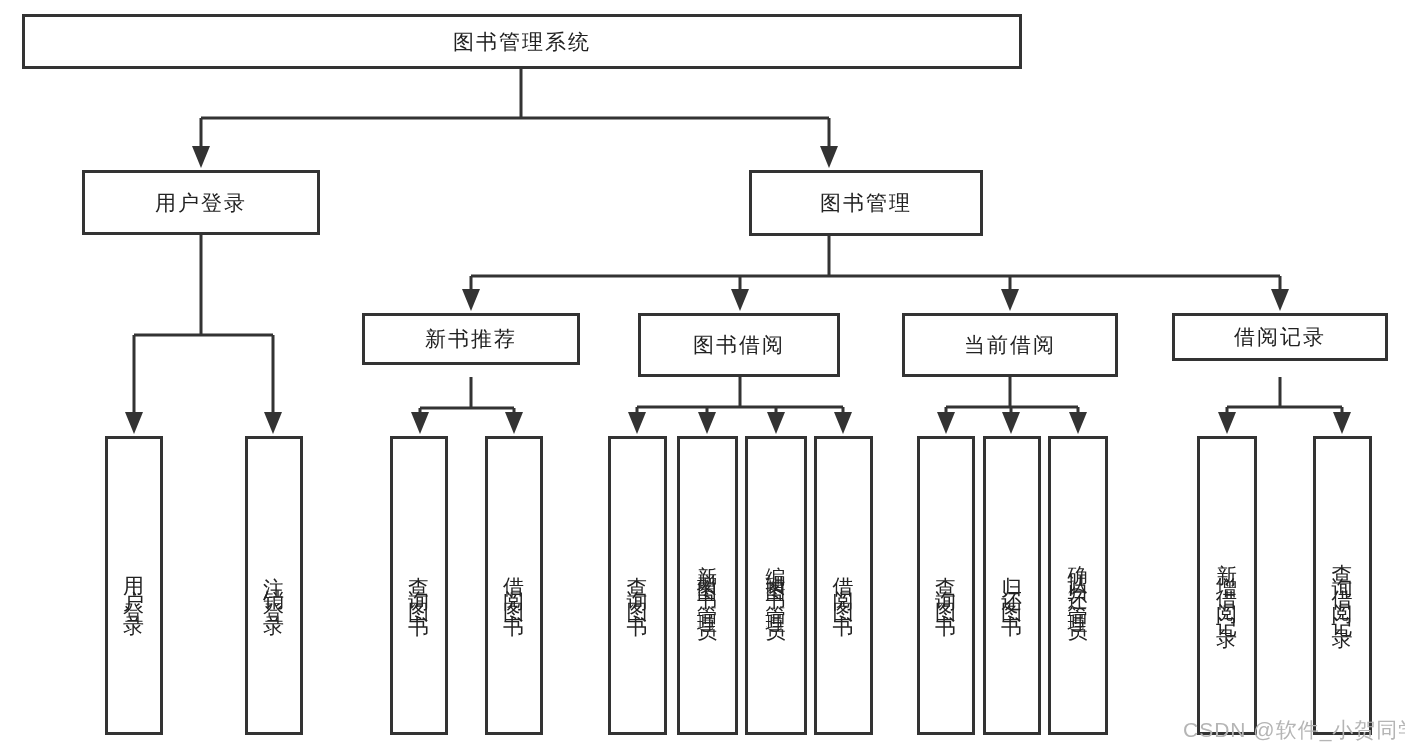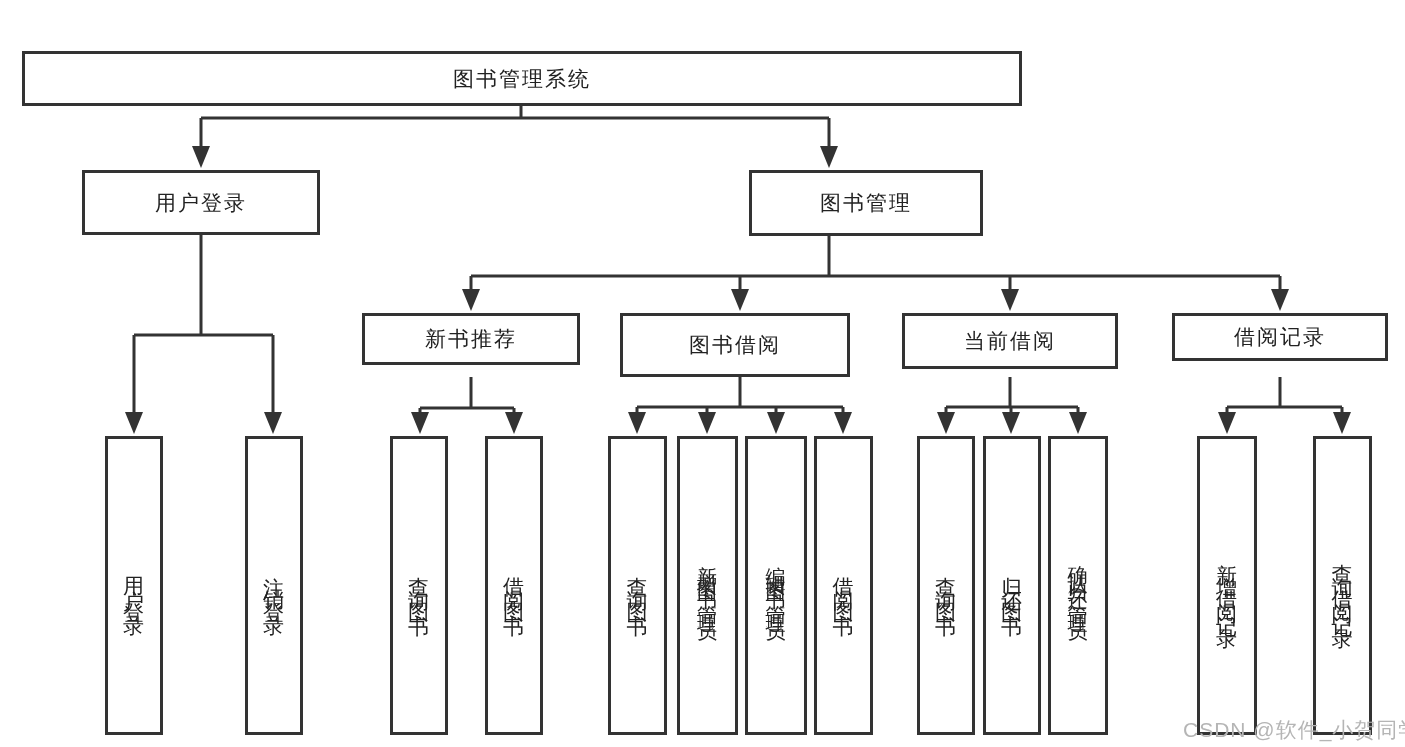--- a/index.html
+++ b/index.html
@@ -118,38 +118,38 @@
 
       <polygon points="937,412 955,412 946,434"></polygon>
       <polygon points="1002,412 1020,412 1011,434"></polygon>
       <polygon points="1069,412 1087,412 1078,434"></polygon>
 
       <polygon points="1218,412 1236,412 1227,434"></polygon>
       <polygon points="1333,412 1351,412 1342,434"></polygon>
     </g>
   </svg>
 
-  <div class="box" style="left:22px; top:14px; width:1000px; height:55px;margin-top:37px;">
+  <div class="box" style="left:22px; top:14px; width:1000px; height:55px;">
     <span>图书管理系统</span>
   </div>
 
   <div class="box" style="left:82px; top:170px; width:238px; height:65px;">
     <span>用户登录</span>
   </div>
   <div class="box" style="left:712px; top:170px; width:234px; height:66px;margin-left:37px;">
     <span>图书管理</span>
   </div>
 
   <div class="box" style="left:362px; top:313px; width:218px; height:52px;">
     <span>新书推荐</span>
   </div>
-  <div class="box" style="left:620px; top:313px; width:230px; height:64px;">
+  <div class="box" style="left:638px; top:313px; width:202px; height:64px;">
     <span>图书借阅</span>
   </div>
-  <div class="box" style="left:902px; top:313px; width:216px; height:56px;">
+  <div class="box" style="left:902px; top:313px; width:216px; height:64px;">
     <span>当前借阅</span>
   </div>
   <div class="box" style="left:1172px; top:313px; width:216px; height:48px;">
     <span>借阅记录</span>
   </div>
 
   <div class="leaf" style="left:105px; width:58px;">
     <span>用户登录</span>
   </div>
   <div class="leaf" style="left:245px; width:58px;">

